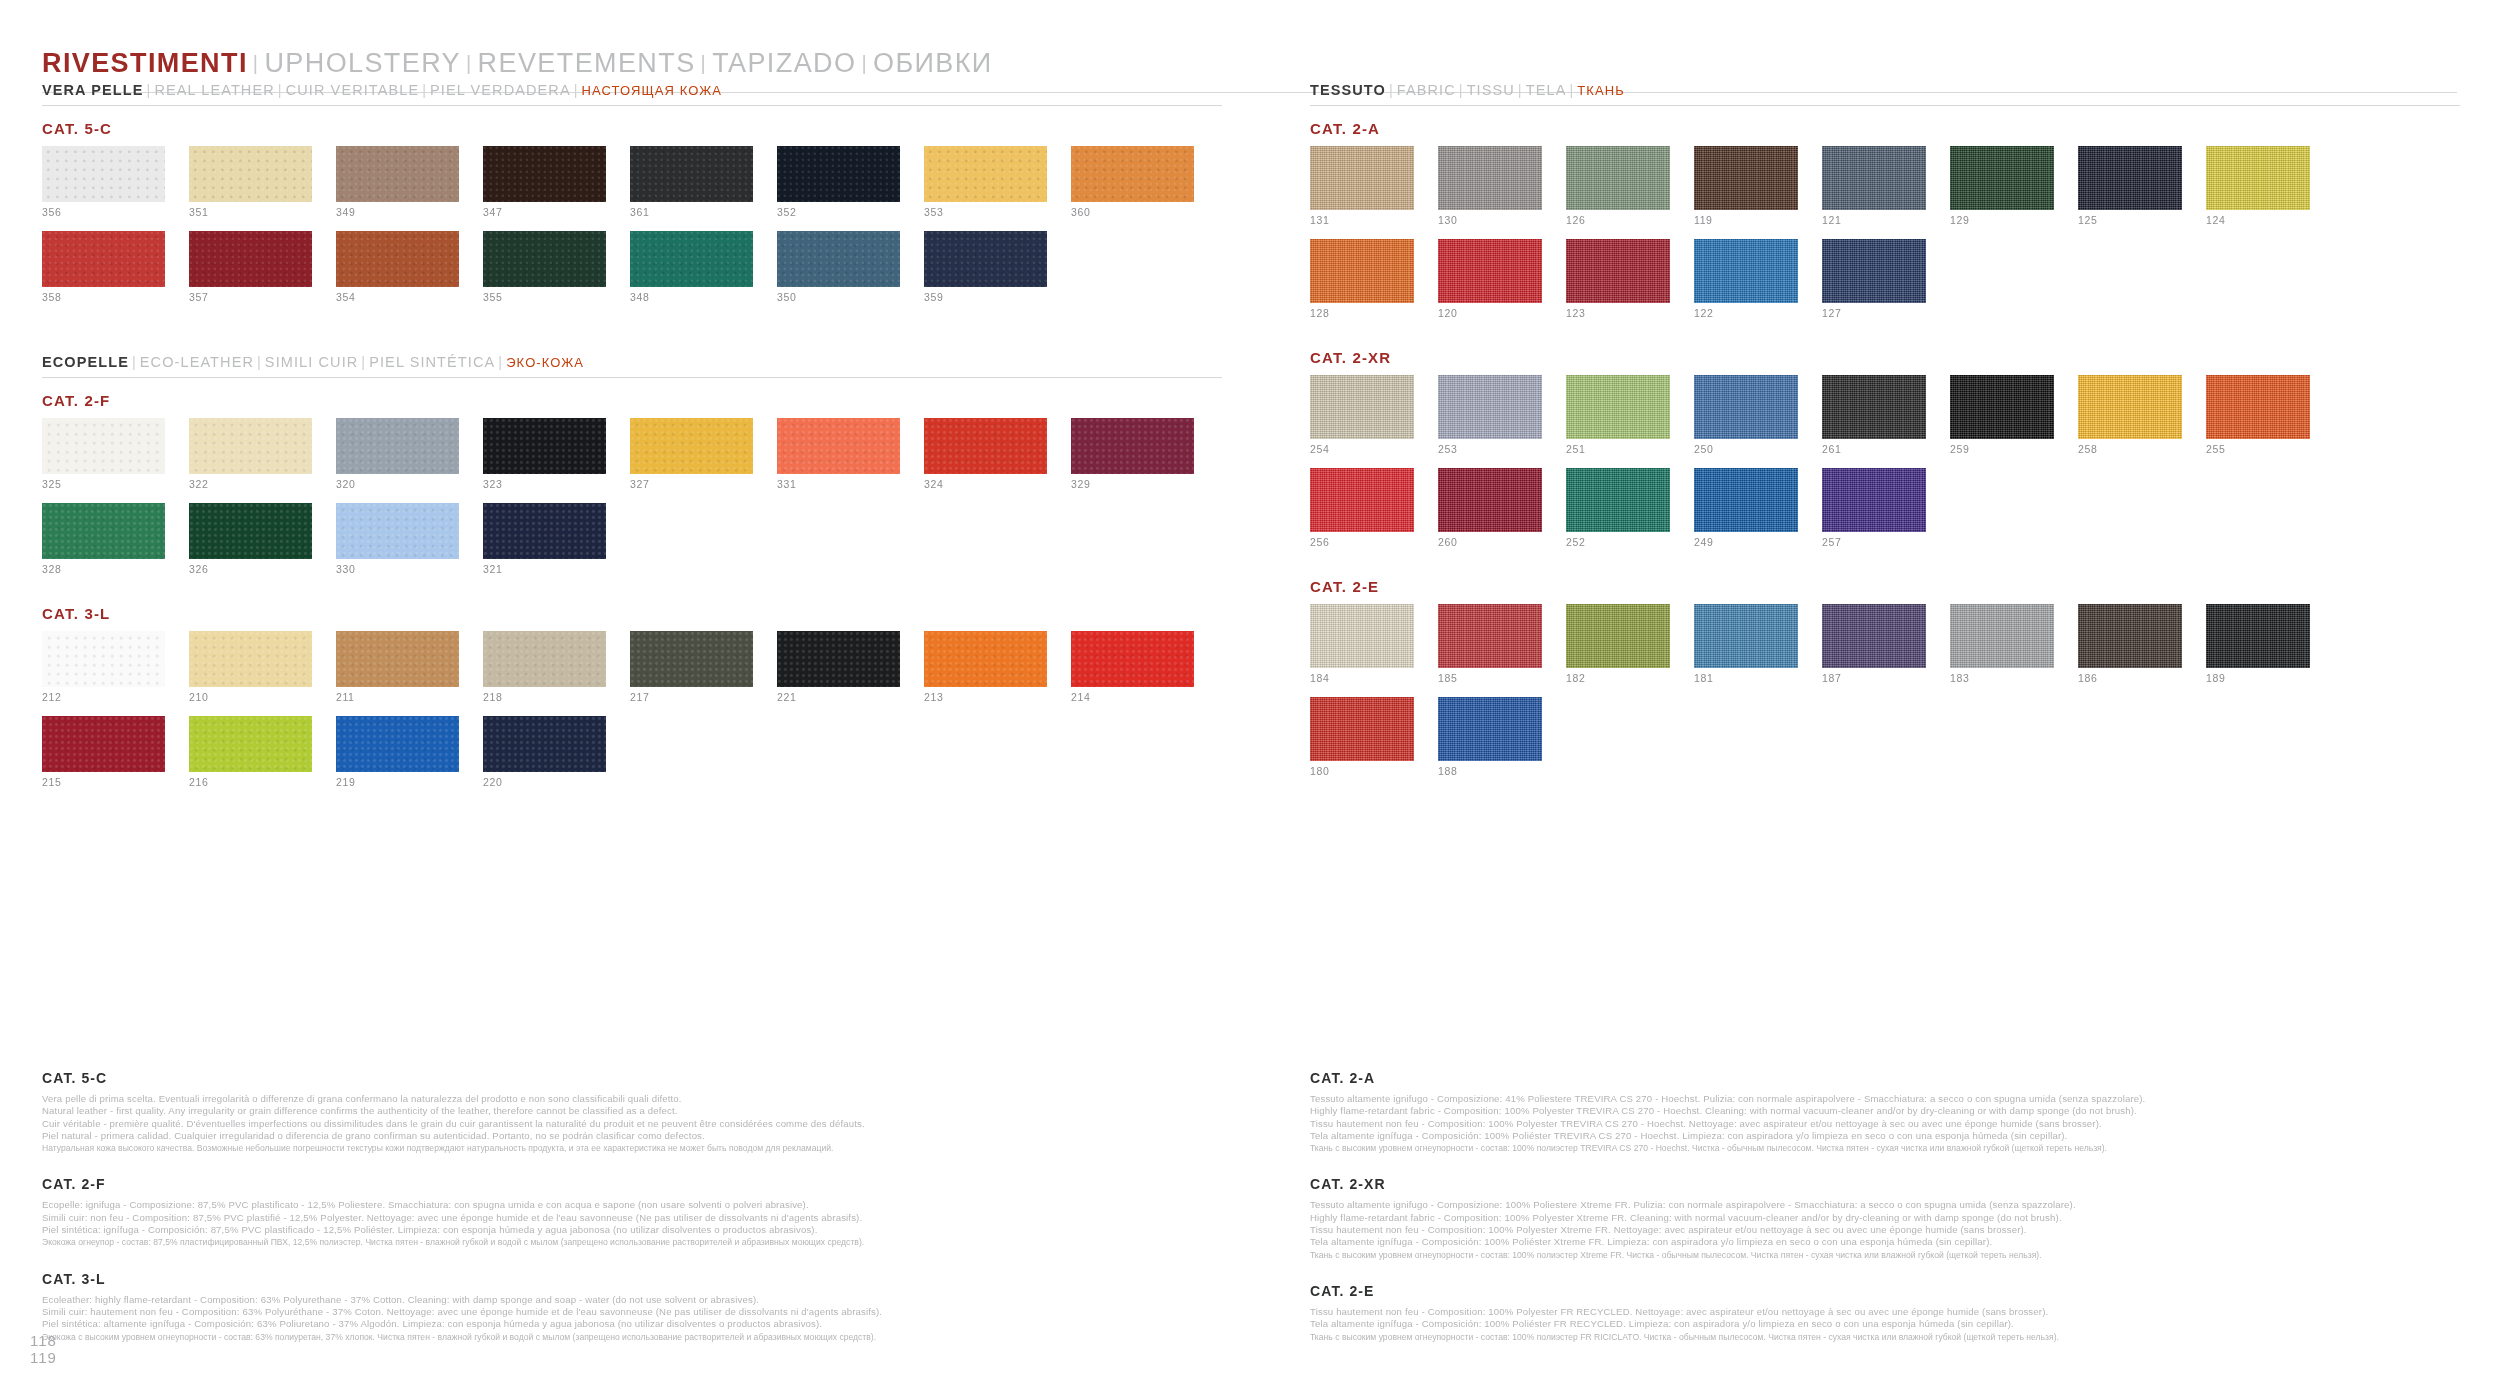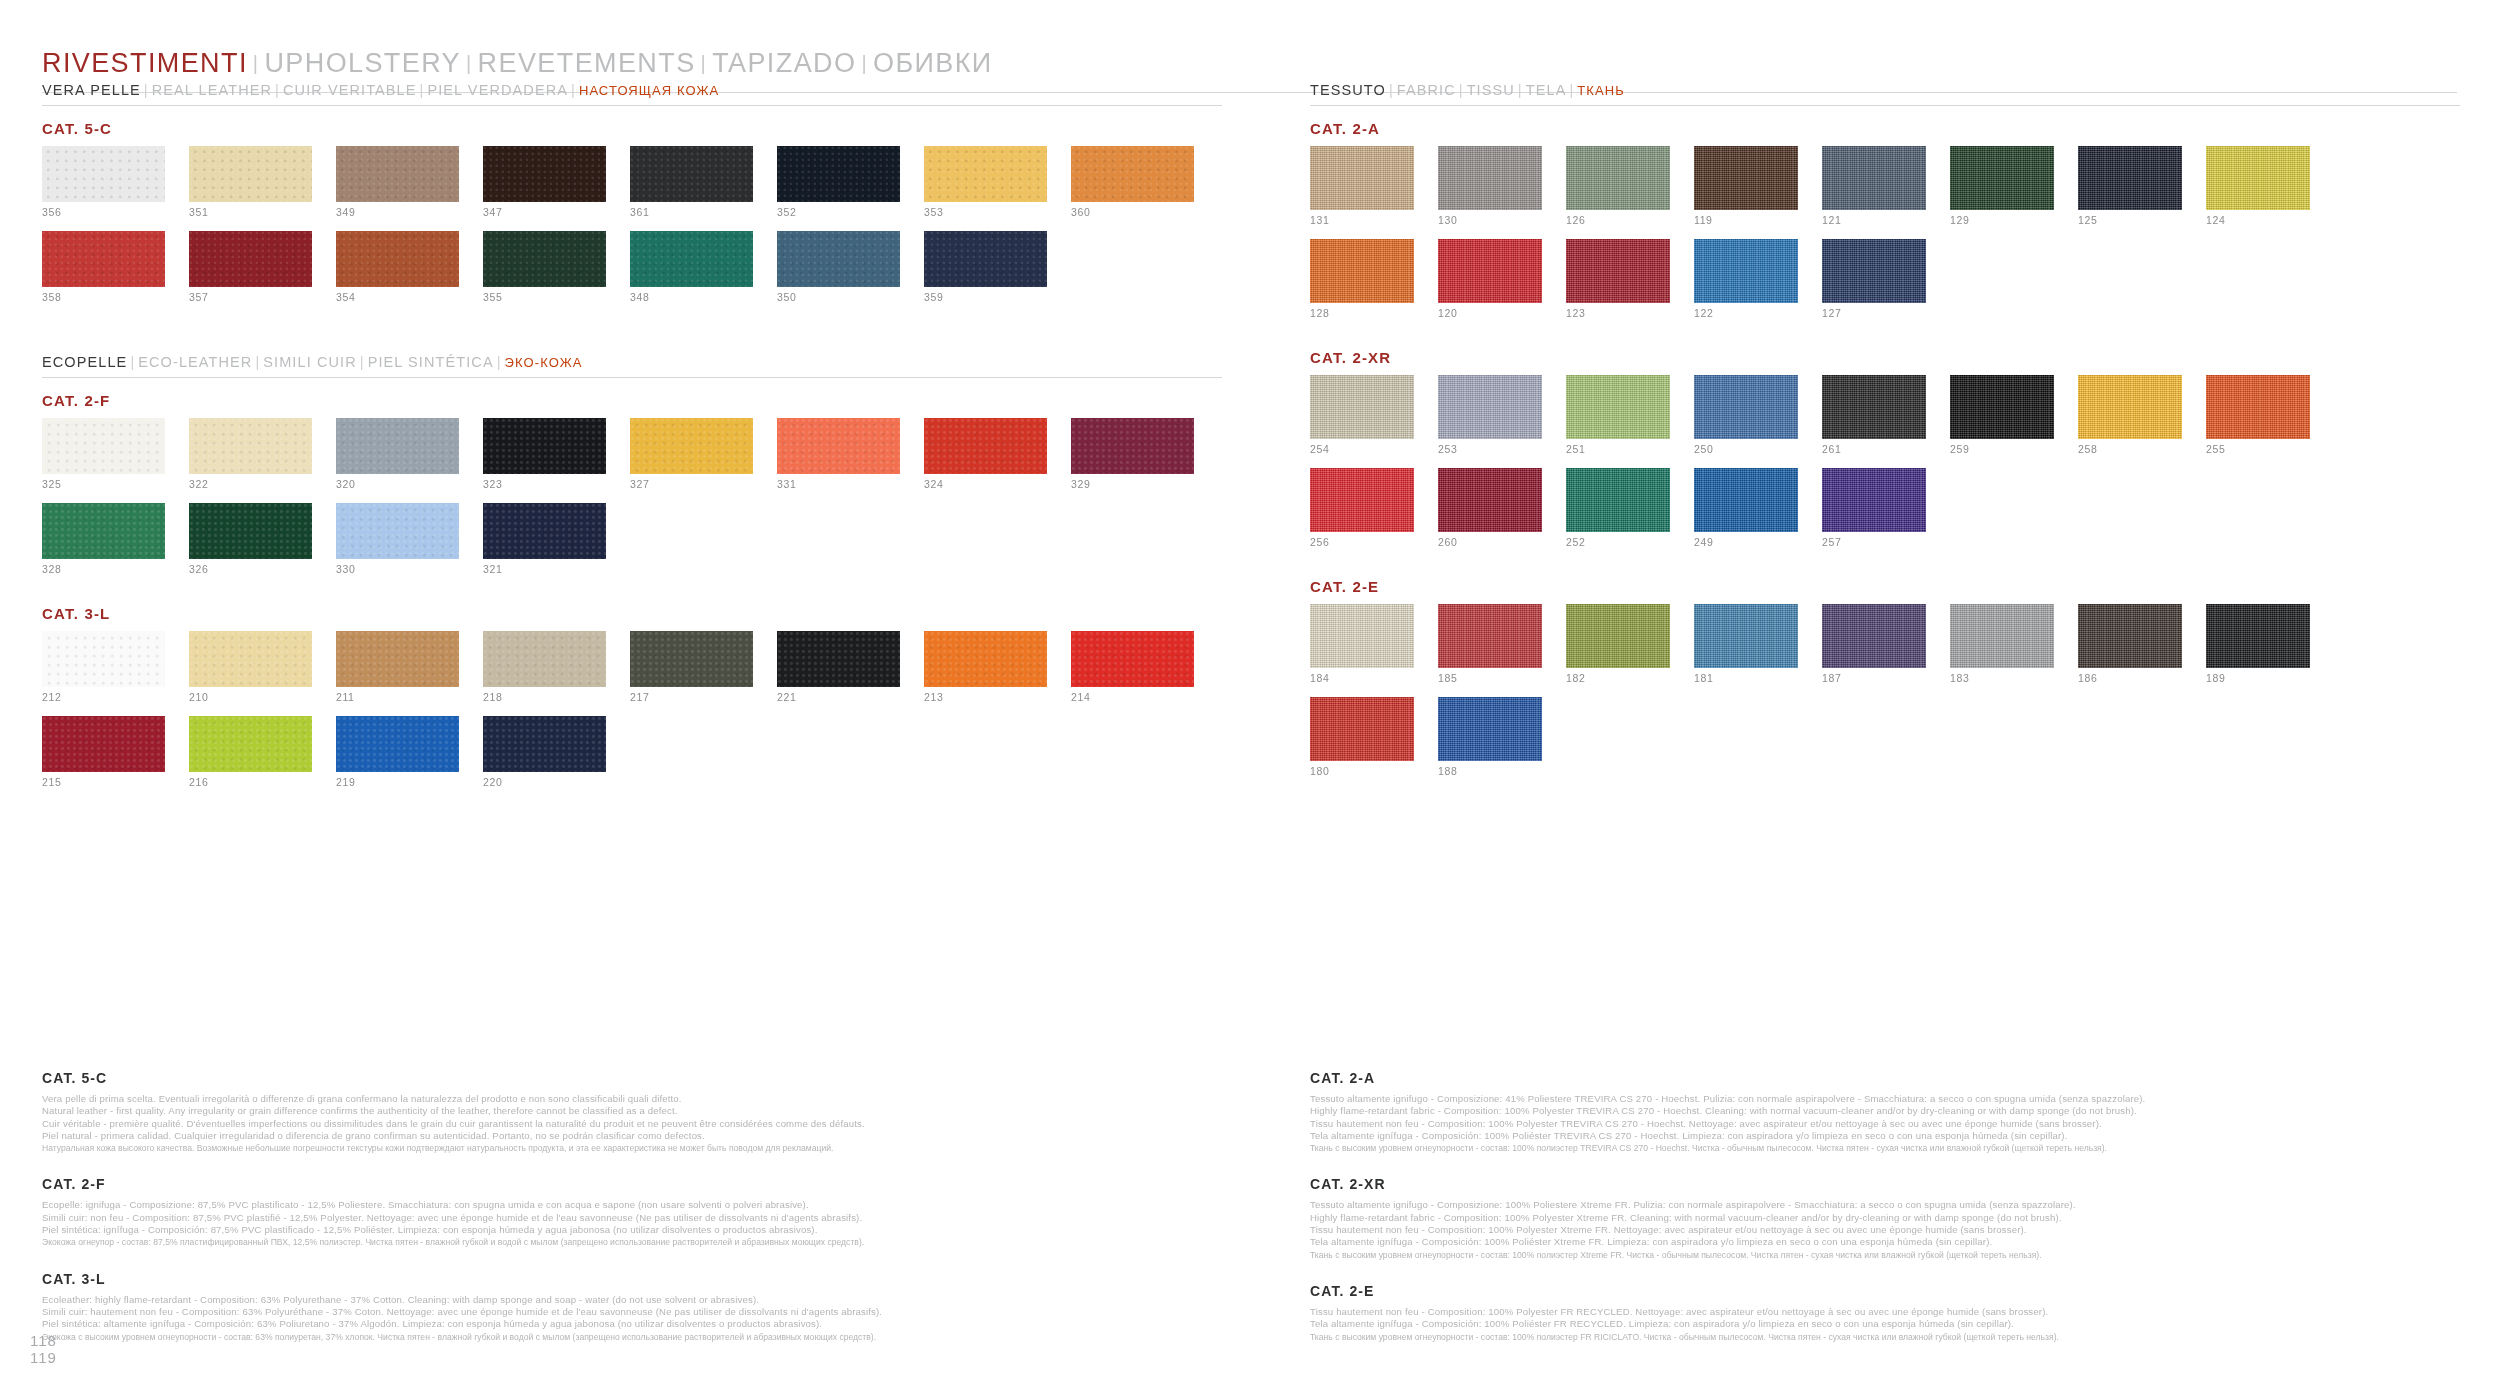--- a/index.html
+++ b/index.html
@@ -12,36 +12,36 @@
     overflow: hidden;
     position: relative;
   }
   .page { position:relative; width:2500px; height:1389px; padding: 0; }
 
   
   .main-title {
     position:absolute; left:42px; top:48px;
     font-size: 27px; letter-spacing: 1.4px; white-space: nowrap;
   }
-  .main-title .t-it { color:#9e2a26; font-weight:400; }
+  .main-title .t-it { color:#9e2a26; font-weight:700; }
   .main-title .sep { color:#c9cacb; font-size:20px; padding:0 5px; vertical-align:2px;}
   .main-title .t-ot { color:#bcbdbf; font-weight:400; }
 
   .top-rule {
     position:absolute; left:42px; top:92px; width:2415px; height:1px; background:#d6d7d8;
   }
 
   
   .col { position:absolute; top:0; }
   .col-left  { left:42px;  width:1180px; }
   .col-right { left:1310px; width:1150px; }
 
   
   .sec-head { font-size:14.5px; letter-spacing:1.1px; white-space:nowrap; }
-  .sec-head .h-it { color:#3a3a3a; font-weight:400; }
+  .sec-head .h-it { color:#3a3a3a; font-weight:700; }
   .sec-head .sep  { color:#d0d1d2; padding:0 3px; }
   .sec-head .h-ot { color:#bcbdbf; font-weight:400; }
   .sec-head .h-ru { color:#c2410c; font-weight:400; font-size:13px; }
   .sec-rule { width:100%; height:1px; background:#d6d7d8; margin-bottom:14px; }
 
   .cat-label {
     color:#9e2a26; font-weight:700; font-size:15px; letter-spacing:1.2px;
     margin-top:5px; margin-bottom:9px;
   }
 

